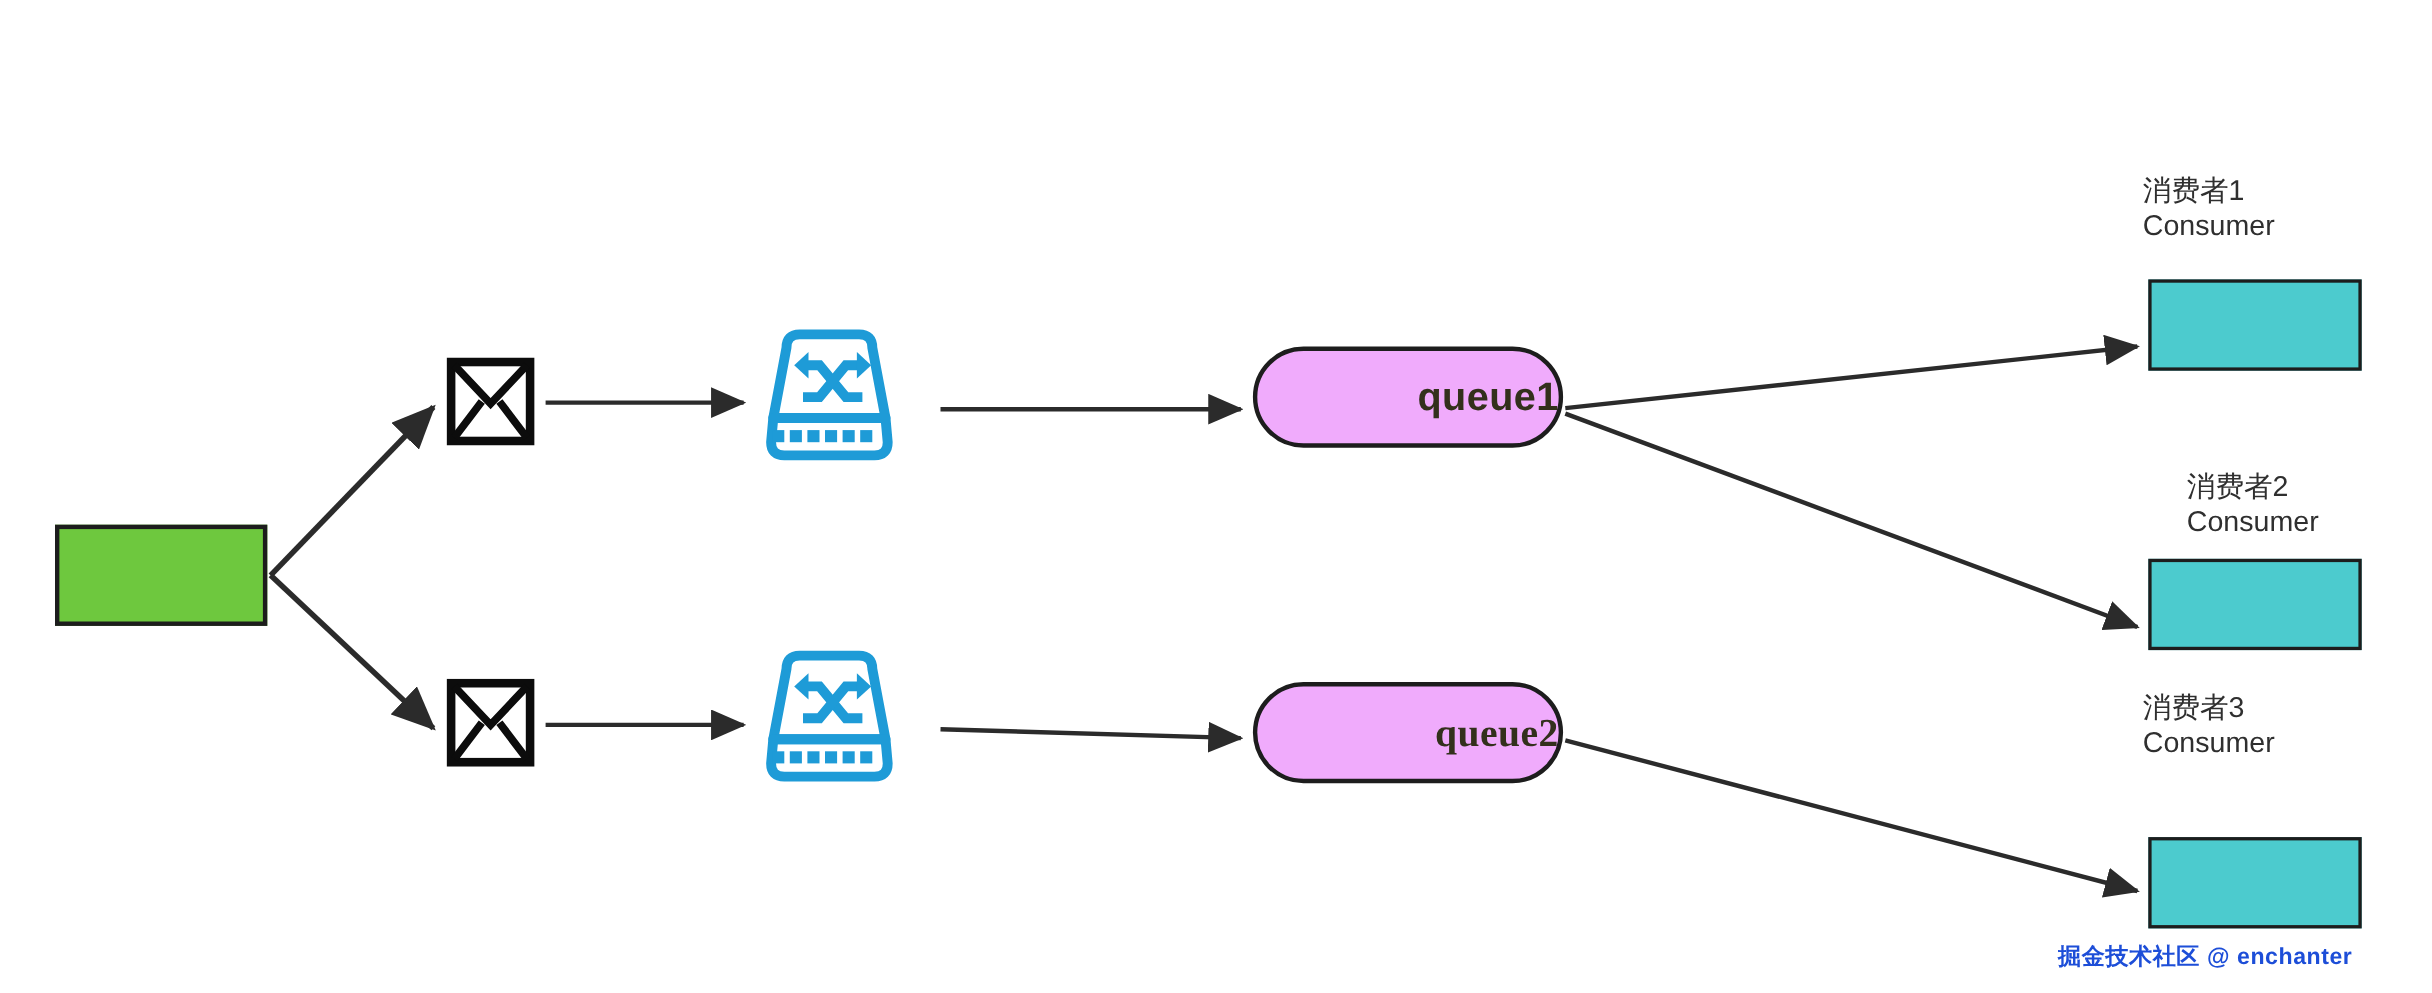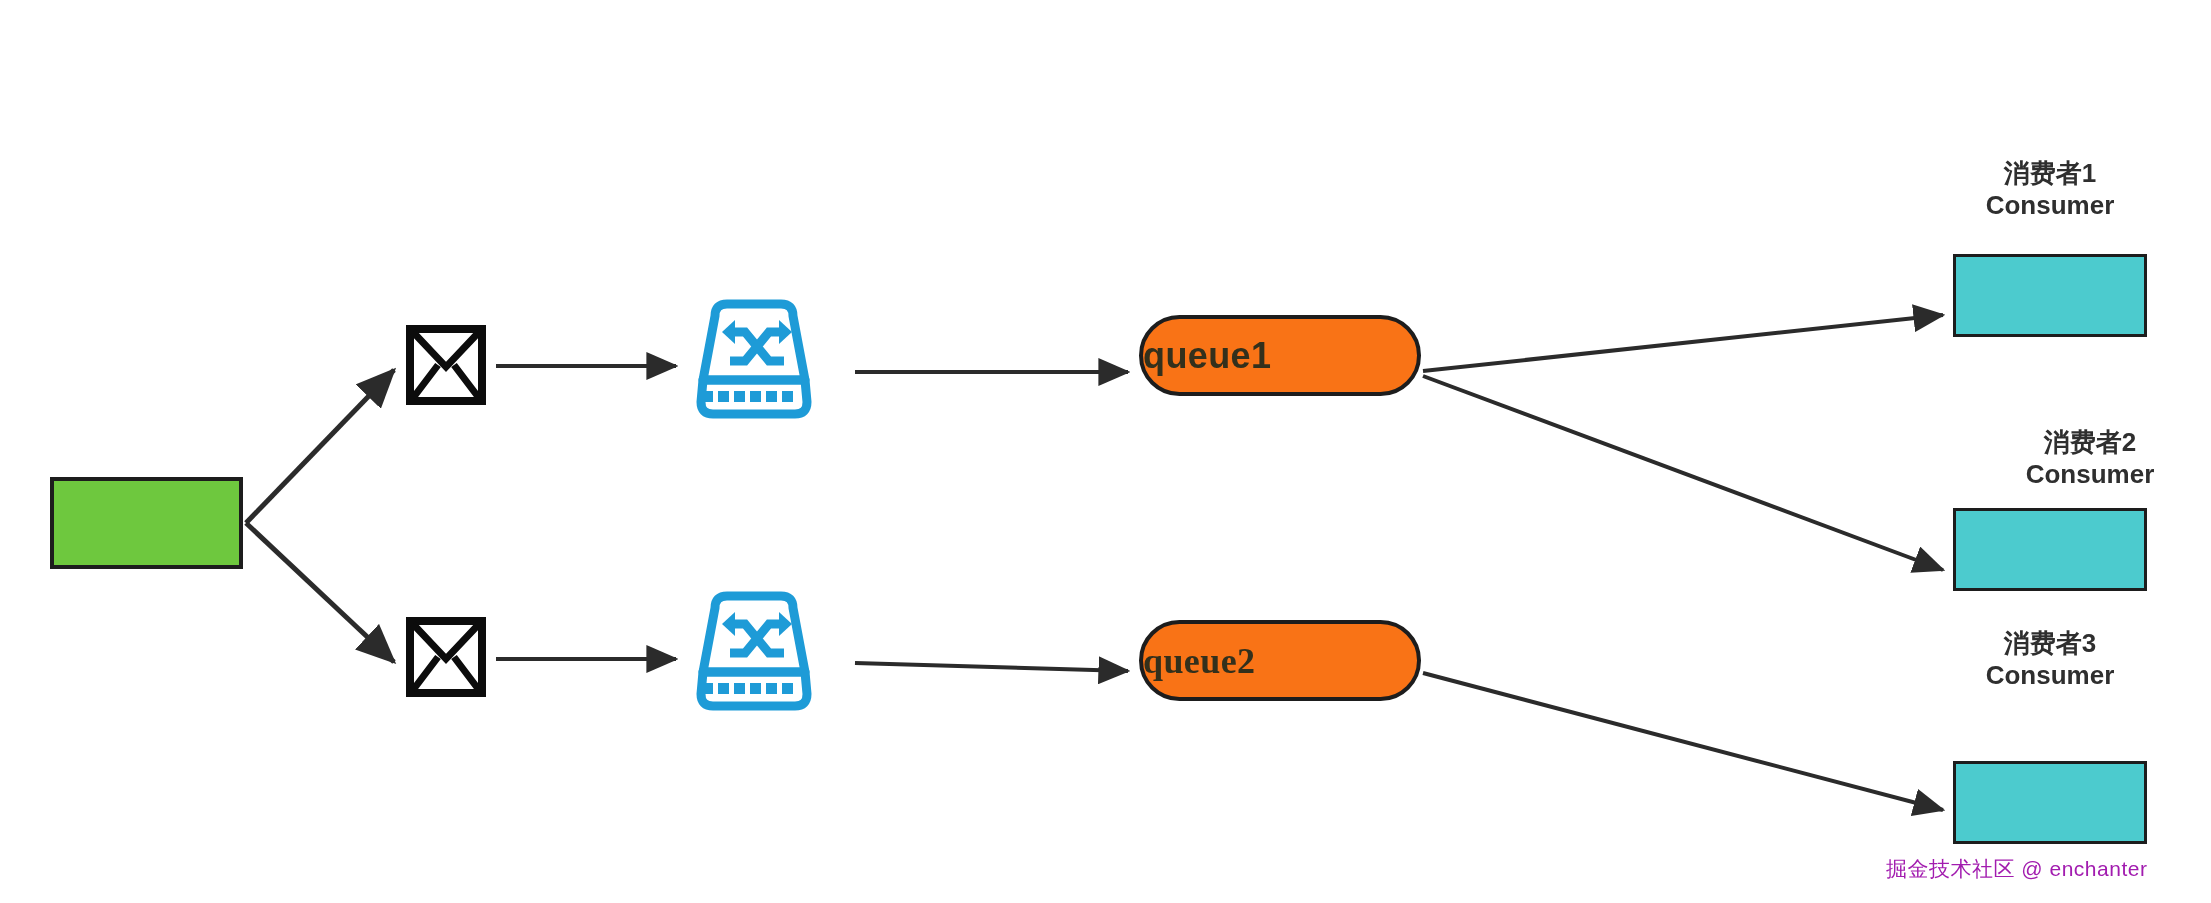--- a/index.html
+++ b/index.html
@@ -40,23 +40,22 @@
     font-size: 37px;
     font-weight: 700;
     letter-spacing: 0.5px;
     color: #2b2b2b;
     display: block;
   }
 
   
   .node-label {
     position: absolute;
-    text-align: center;
     line-height: 1.22;
-    font-weight: 700;
+    font-weight: 400;
     font-size: 26px;
     color: #2f2f2f;
     white-space: nowrap;
   }
   .node-label .lbl-cn { display: block; }
   .node-label .lbl-en { display: block; }
 
   
   #producer-box {
     position: absolute;
@@ -89,28 +88,28 @@
     width: 130px;
     height: 122px;
   }
   #exchange-1 { left: 689px; top: 298px; }
   #exchange-2 { left: 689px; top: 590px; }
 
   
   .queue-box {
     position: absolute;
     width: 282px;
-    height: 81px;
-    background: #f97316;
+    height: 92px;
+    background: #f0abfc;
     border: 4px solid #1d1d1d;
     border-radius: 50px;
     box-sizing: border-box;
     display: flex;
     align-items: center;
-    justify-content: flex-start;
+    justify-content: flex-end;
   }
   .queue-text {
     font-size: 36px;
     font-weight: 700;
     color: #33301c;
     letter-spacing: 0.4px;
   }
   #queue-1 { left: 1139px; top: 315px; }
   #queue-2 { left: 1139px; top: 620px; font-family: Liberation Serif, serif; }
 
@@ -130,25 +129,24 @@
   #consumer-label-1 { left: 1948px; top: 158px; width: 204px; }
   #consumer-label-2 { left: 1988px; top: 427px; width: 204px; }
   #consumer-label-3 { left: 1948px; top: 628px; width: 204px; }
 
   
   #watermark {
     position: absolute;
     left: 1871px;
     top: 855px;
     font-size: 21px;
-    color: #a21caf;
+    color: #1d4ed8;
     white-space: nowrap;
     letter-spacing: 0.5px;
-    font-weight: 400;
-    margin-left: 15px;
+    font-weight: 700;
   }
 </style>
 </head>
 <body>
 
 <div id="stage">
 
   <svg id="wires" viewBox="0 0 2211 903">
     <defs>
       <marker id="ah" markerWidth="11" markerHeight="9" refX="10.2" refY="4.5" orient="auto" markerUnits="strokeWidth">

